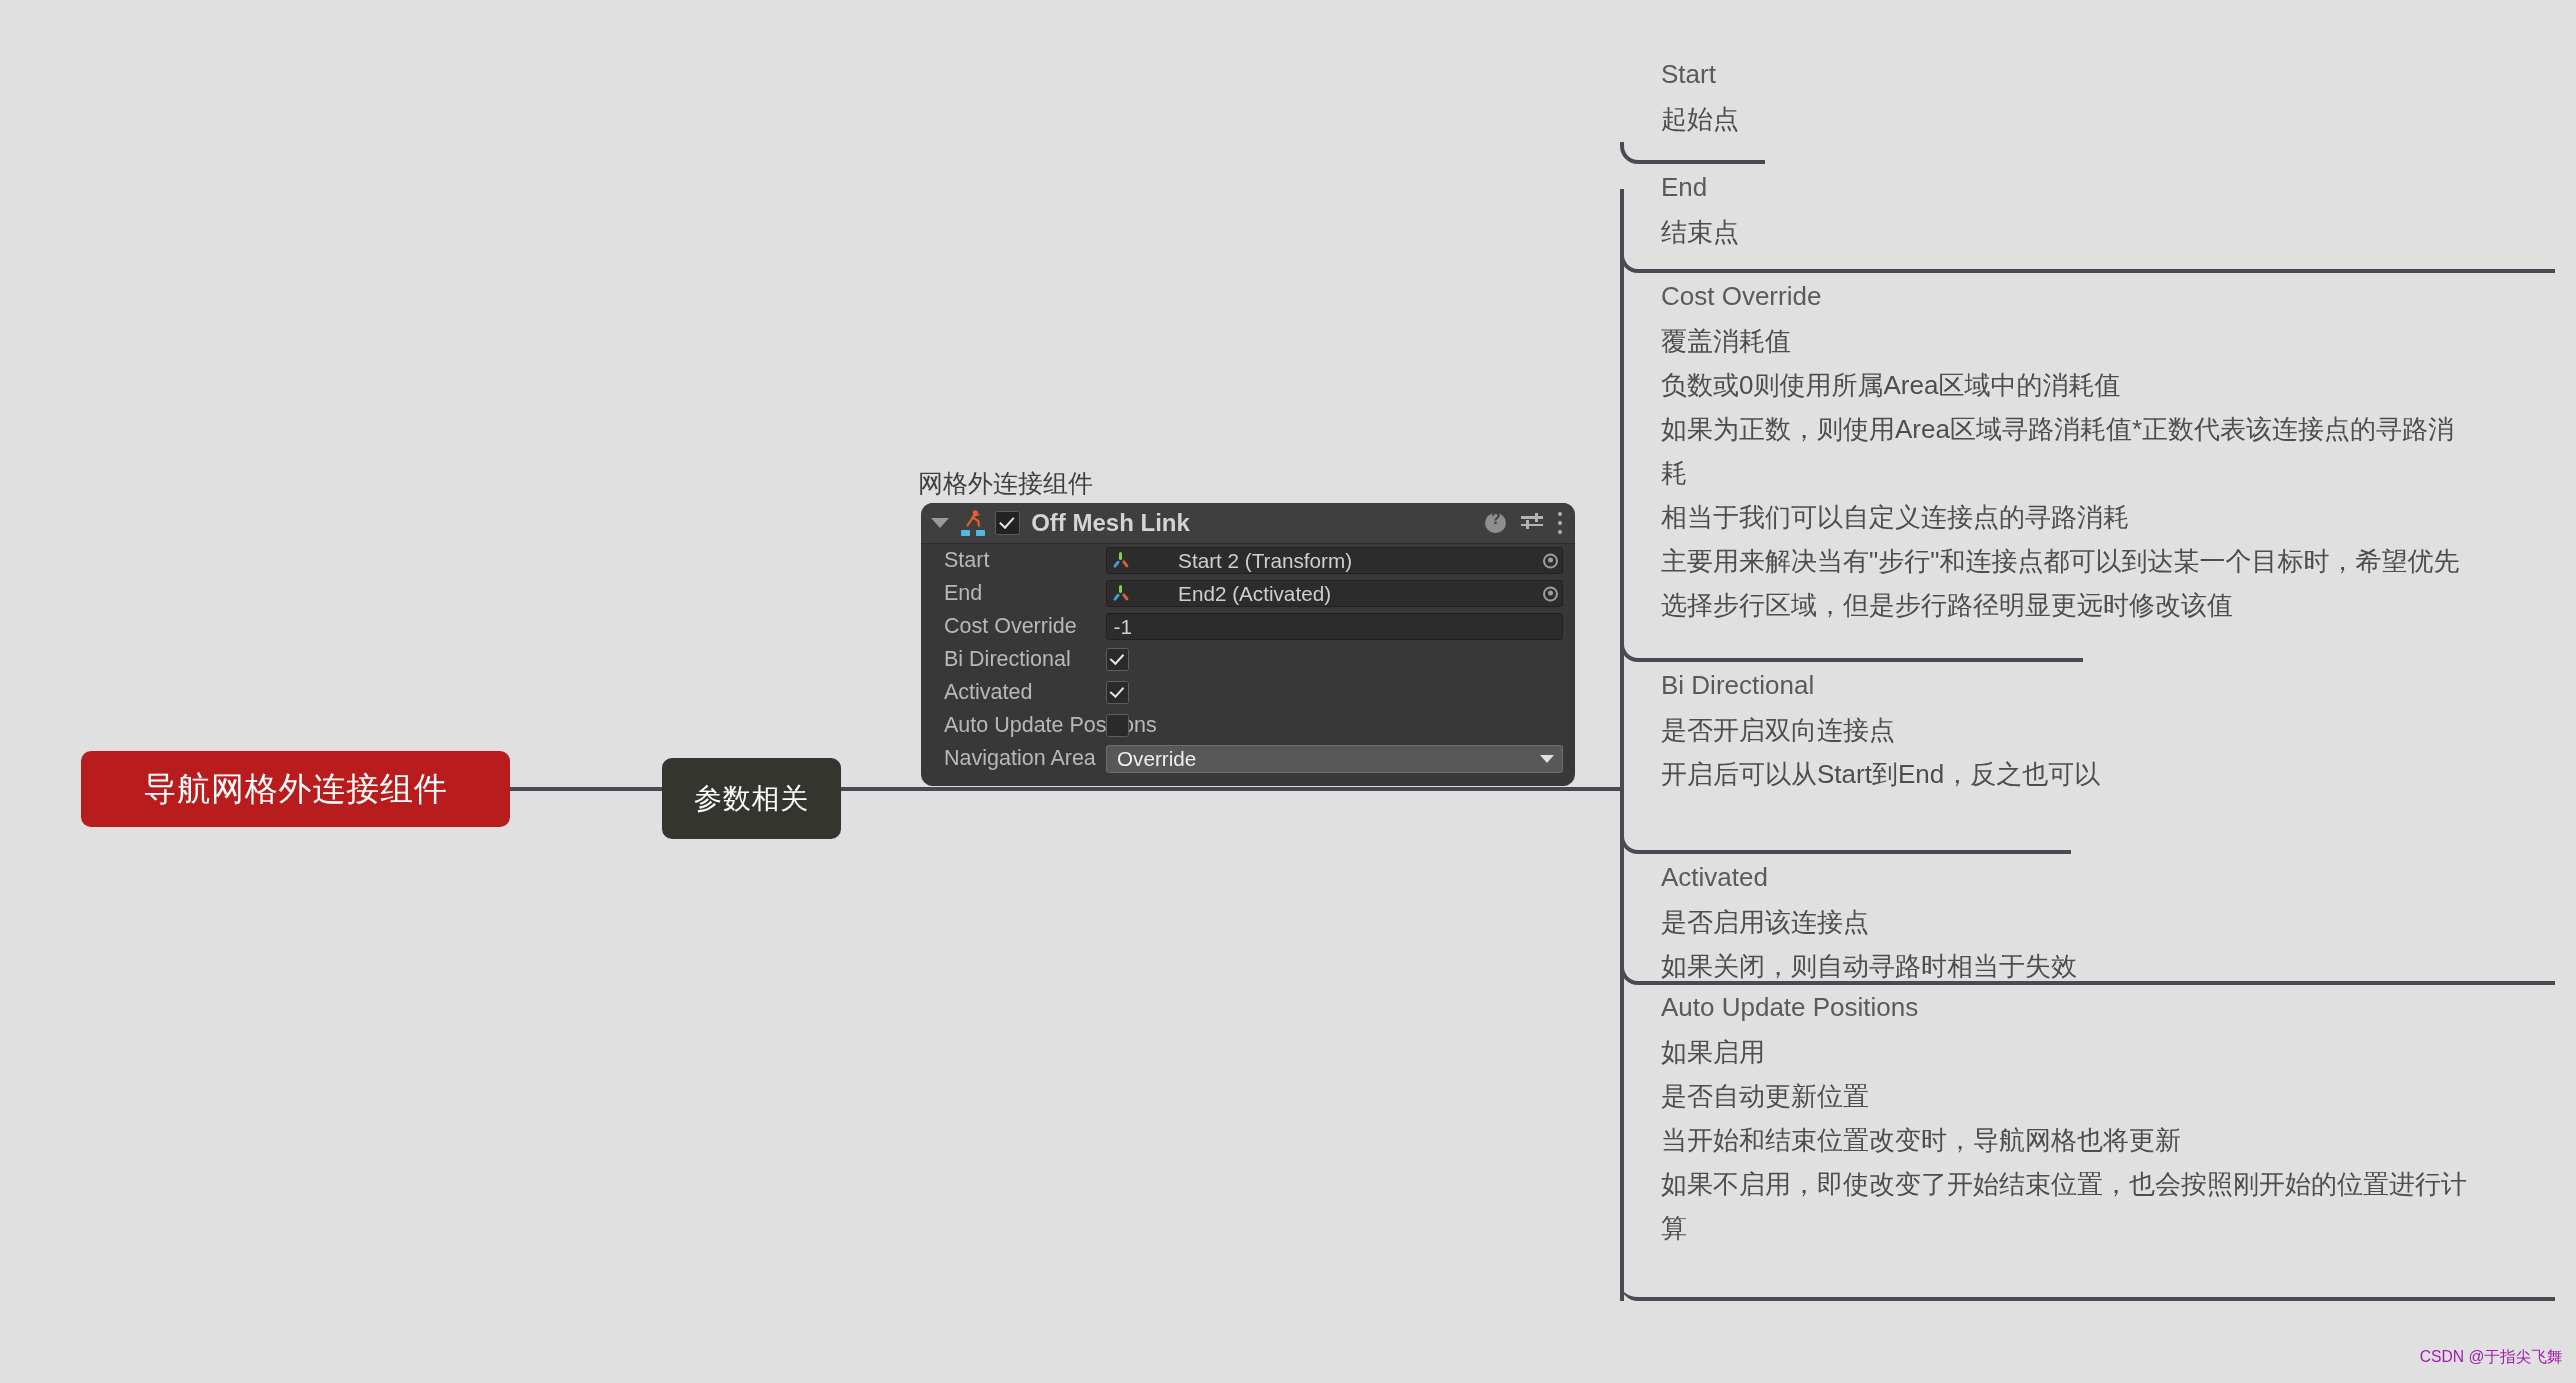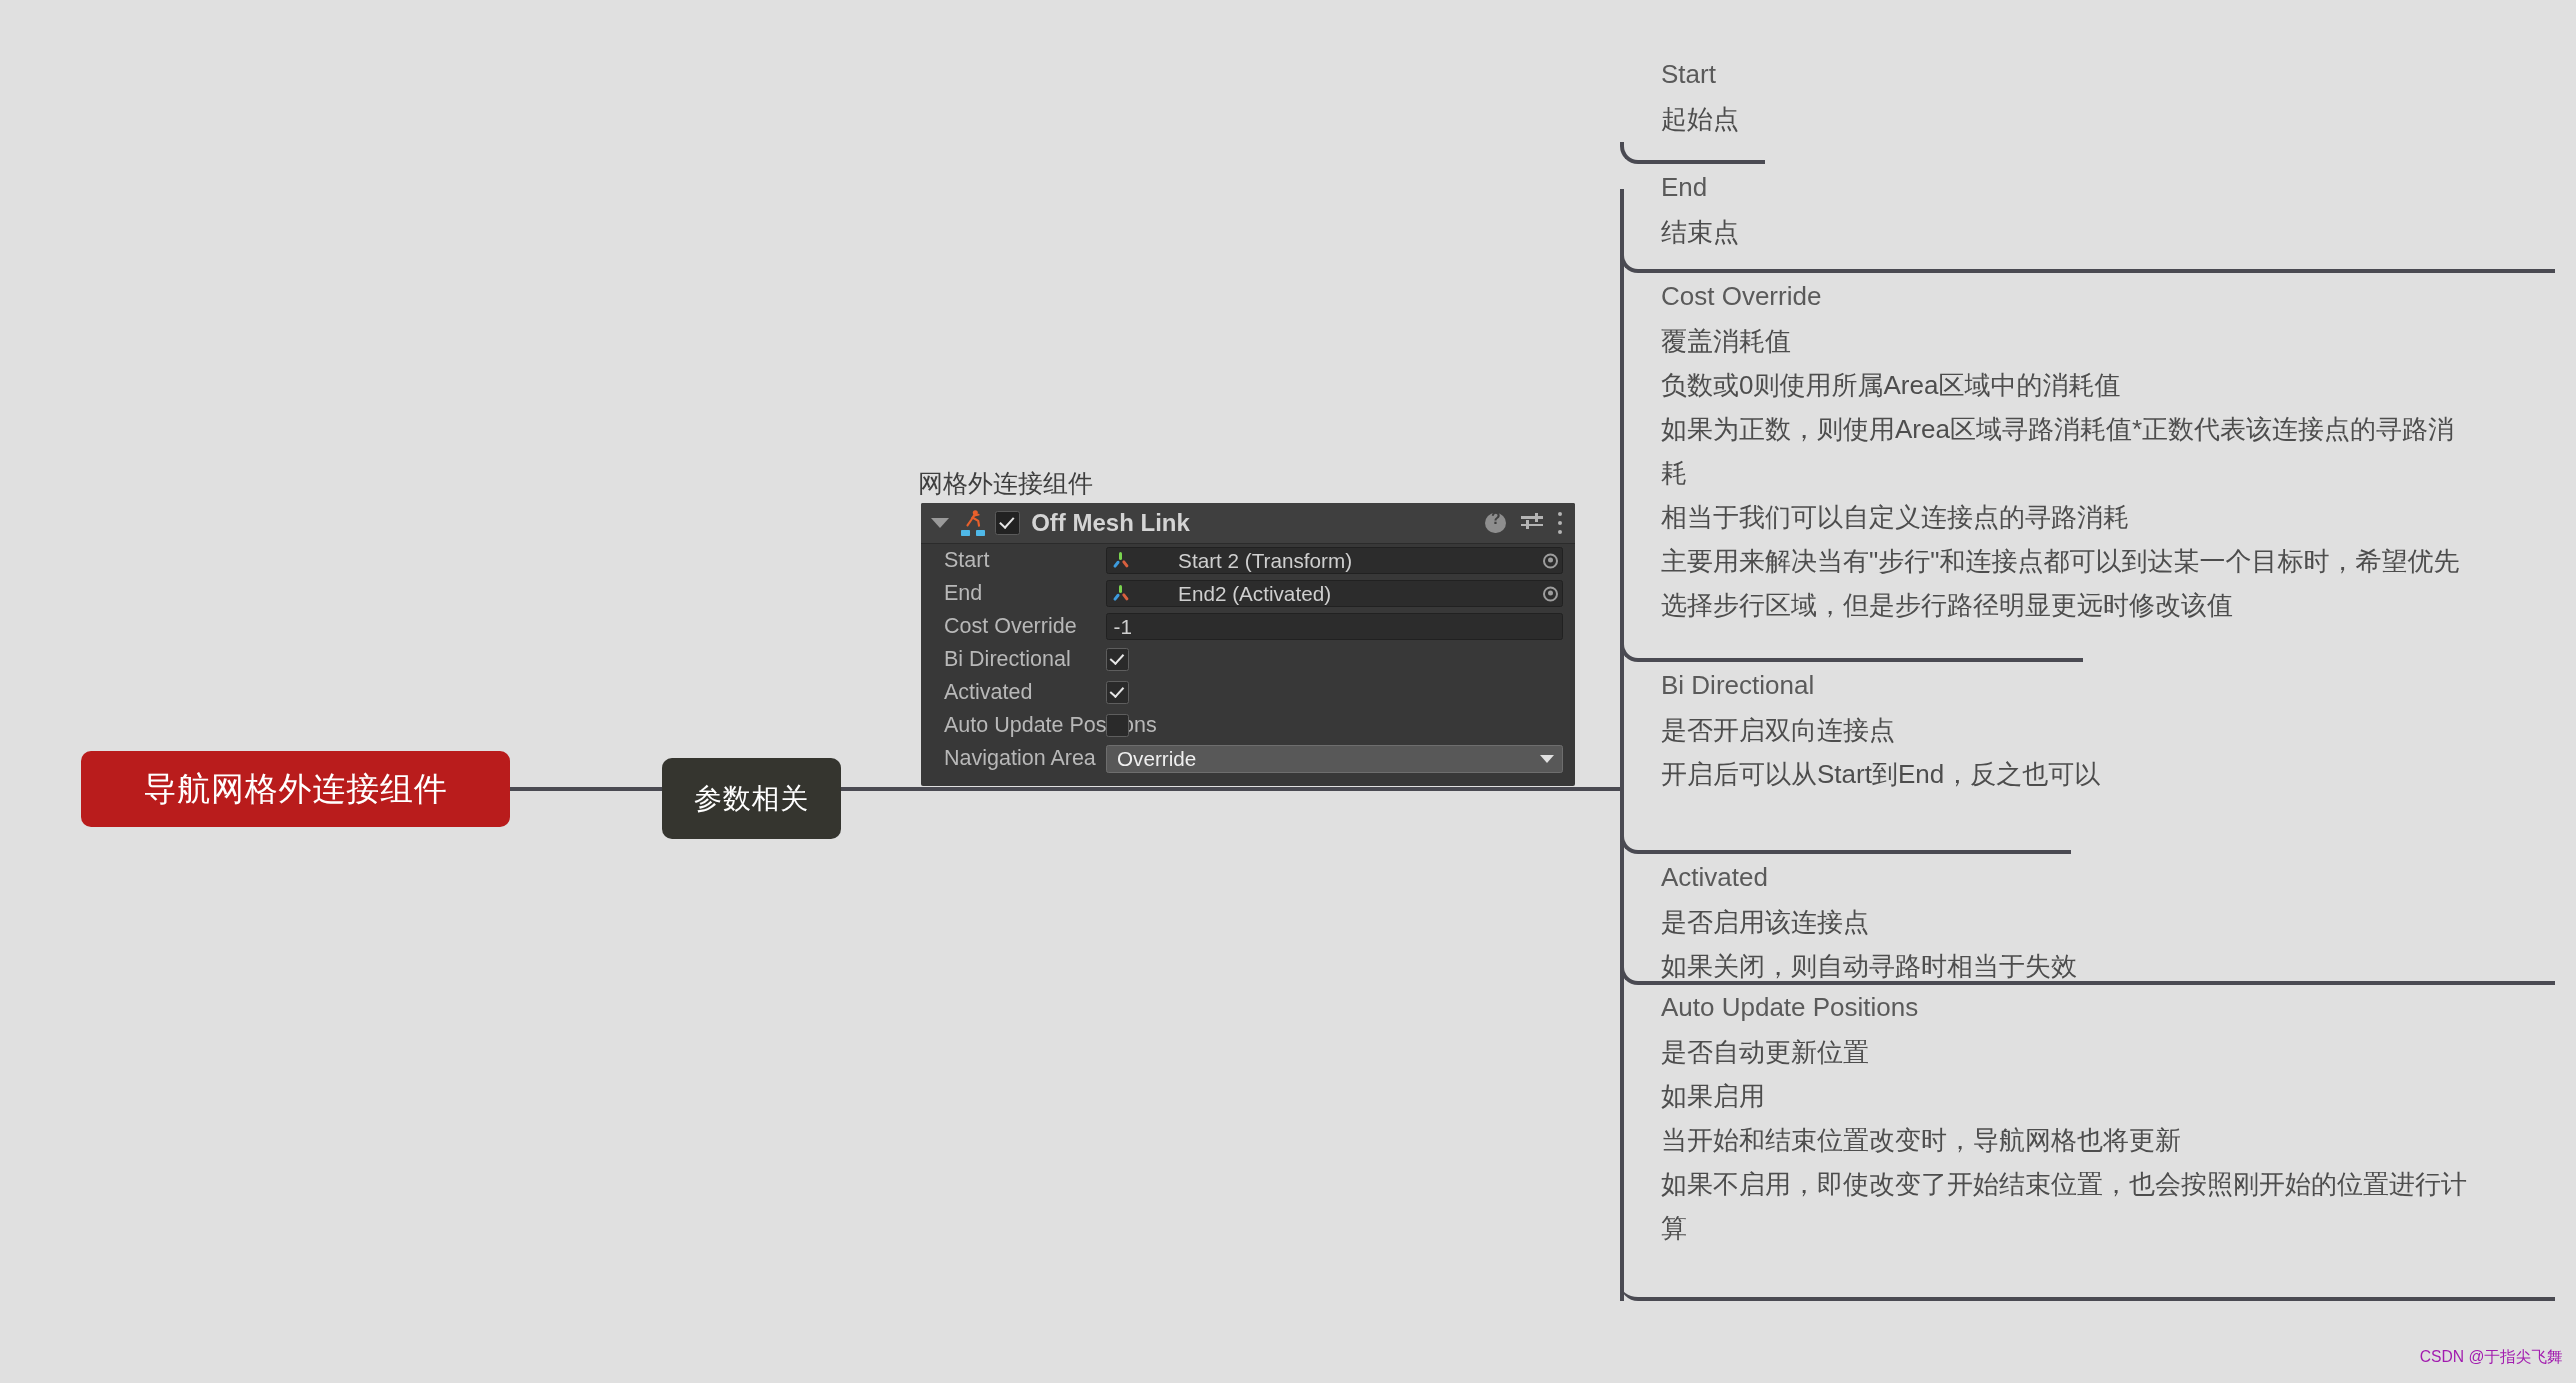--- a/index.html
+++ b/index.html
@@ -85,21 +85,21 @@
     position: absolute;
     left: 918px; top: 467px;
     font-size: 25px;
     color: #3f3f3f;
   }
   #unity-panel {
     position: absolute;
     left: 921px; top: 503px;
     width: 654px; height: 283px;
     background: #383838;
-    border-radius: 2px;
+    border-radius: 12px;
     box-sizing: border-box;
     overflow: hidden;
     font-size: 0;
   }
   #unity-header {
     height: 41px;
     background: #3f3f3f;
     display: flex;
     align-items: center;
     padding: 0 11.6px 0 10px;
@@ -394,22 +394,22 @@
       <div class="sec-line">是否开启双向连接点</div>
       <div class="sec-line">开启后可以从Start到End，反之也可以</div>
     </div>
     <div class="section" style="left: 1620px; top: 854px;">
       <div class="sec-title">Activated</div>
       <div class="sec-line">是否启用该连接点</div>
       <div class="sec-line">如果关闭，则自动寻路时相当于失效</div>
     </div>
     <div class="section" style="left: 1620px; top: 984px;">
       <div class="sec-title">Auto Update Positions</div>
+      <div class="sec-line">如果启用</div>
       <div class="sec-line">是否自动更新位置</div>
-      <div class="sec-line">如果启用</div>
       <div class="sec-line">当开始和结束位置改变时，导航网格也将更新</div>
       <div class="sec-line">如果不启用，即使改变了开始结束位置，也会按照刚开始的位置进行计</div>
       <div class="sec-line">算</div>
     </div>
   </div>
 
 <div id="watermark">CSDN @于指尖飞舞</div>
 
 <div class="elbow" style="position: absolute; left: 1620px; top: 142px; width: 145px;"></div>
 <div class="elbow" style="position: absolute; left: 1620px; top: 251px; width: 935px;"></div>

